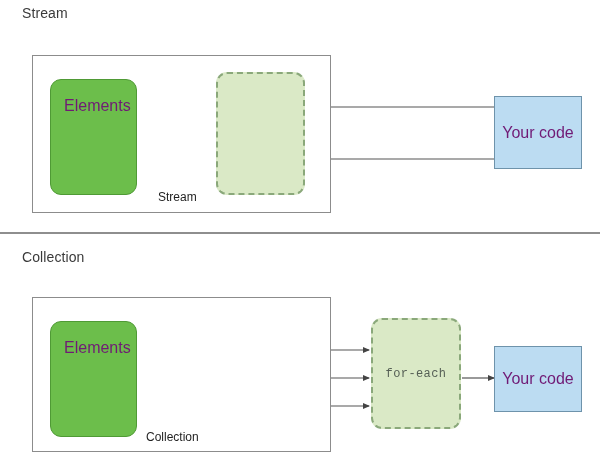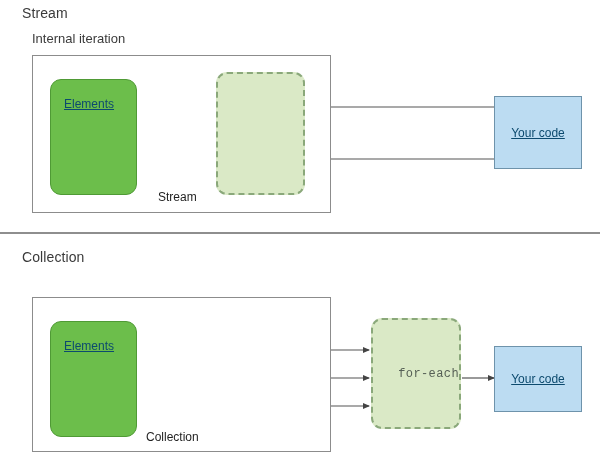--- a/index.html
+++ b/index.html
@@ -35,24 +35,23 @@
     color: #3a3a3a;
     letter-spacing: 0.1px;
     white-space: nowrap;
   }
   .section-sub {
     font-size: 13px;
     color: #3a3a3a;
     white-space: nowrap;
   }
   .box-label {
-    font-size: 12px;
-    color: #0c4a6e;
+    font-size: 16px;
+    color: #701a75;
     white-space: nowrap;
-    text-decoration: underline;
   }
   .outer-caption {
     font-size: 12px;
     color: #1f1f1f;
     white-space: nowrap;
   }
   .mono-label {
     font-family: "Liberation Mono", "DejaVu Sans Mono", monospace;
     font-size: 12px;
     color: #555f55;
@@ -125,21 +124,20 @@
       <line x1="137" y1="406" x2="369" y2="406" marker-end="url(#ah-r)"></line>
     </g>
 
     <g stroke="#555555" stroke-width="1.2" fill="none">
       <line x1="462" y1="378" x2="494" y2="378" marker-end="url(#ah-r)"></line>
     </g>
   </svg>
 
   <div class="abs section-title" style="left:22px; top:5px;">Stream</div>
 
-  <div class="abs section-sub" style="left:32px; top:31px;">Internal iteration</div>
 
   <div class="abs rect-outer" style="left:32px; top:55px; width:299px; height:158px;"></div>
 
   <div class="abs rect-green center-text" style="left:50px; top:79px; width:87px; height:116px;">
     <span class="box-label" style="position:absolute; left:13px; top:17px;">Elements</span>
   </div>
 
   <div class="abs rect-dashed-green" style="left:216px; top:72px; width:89px; height:123px;">
     <span class="mono-label" style="position:absolute; left:0; right:0; top:50%; transform:translateY(-50%); text-align:center;"></span>
   </div>
@@ -157,20 +155,20 @@
 
   <div class="abs rect-outer" style="left:32px; top:297px; width:299px; height:155px;"></div>
 
   <div class="abs rect-green" style="left:50px; top:321px; width:87px; height:116px;">
     <span class="box-label" style="position:absolute; left:13px; top:17px;">Elements</span>
   </div>
 
   <div class="abs outer-caption" style="left:146px; top:430px;">Collection</div>
 
   <div class="abs rect-dashed-green" style="left:371px; top:318px; width:90px; height:111px;">
-    <span class="mono-label" style="position:absolute; left:0; right:0; top:50%; transform:translateY(-50%); text-align:right;">for-each</span>
+    <span class="mono-label" style="position:absolute; left:0; right:0; top:50%; transform:translateY(-50%); text-align:center;">for-each</span>
   </div>
 
   <div class="abs rect-blue center-text" style="left:494px; top:346px; width:88px; height:66px;">
     <span class="box-label">Your code</span>
   </div>
 
 </div>
 
 </body></html>

